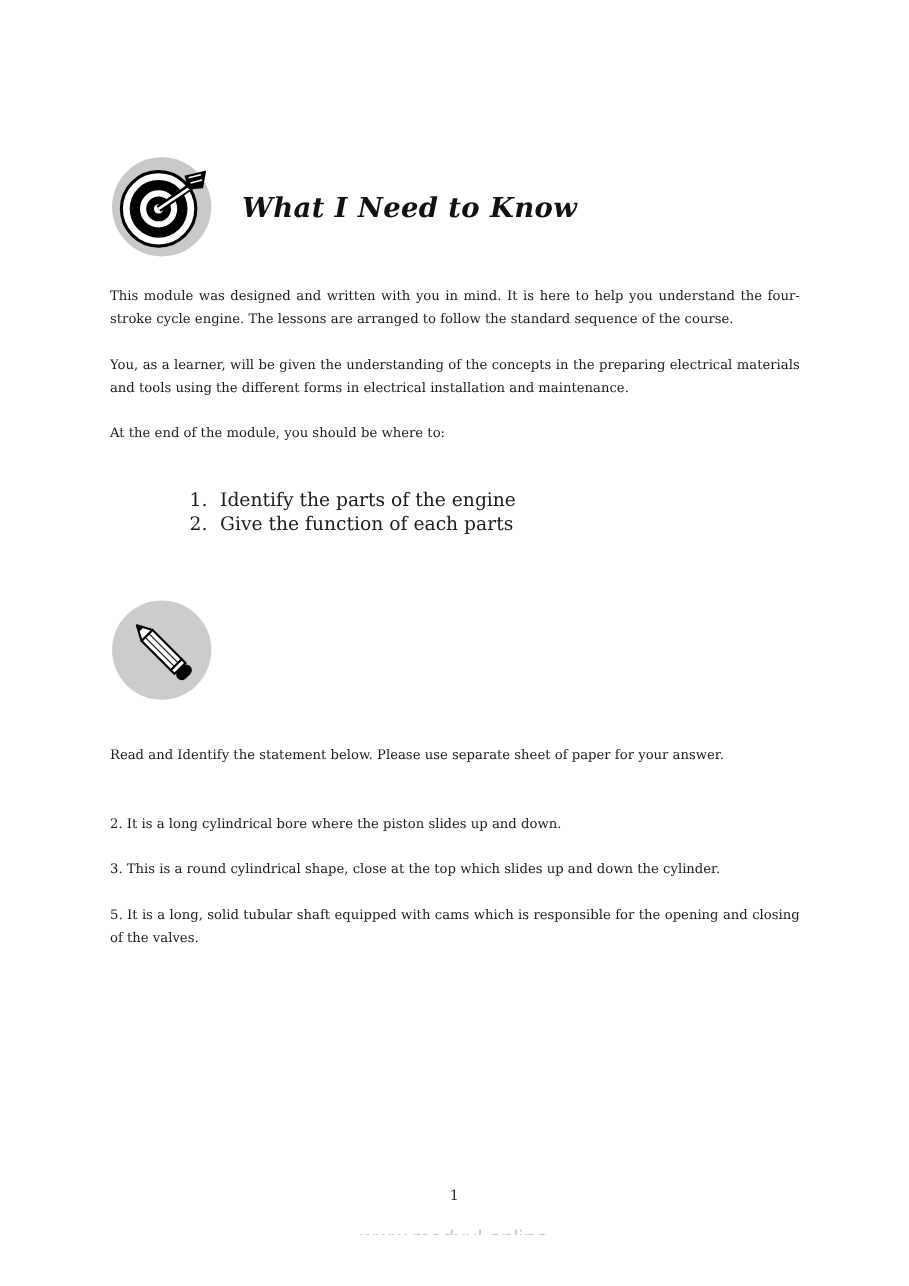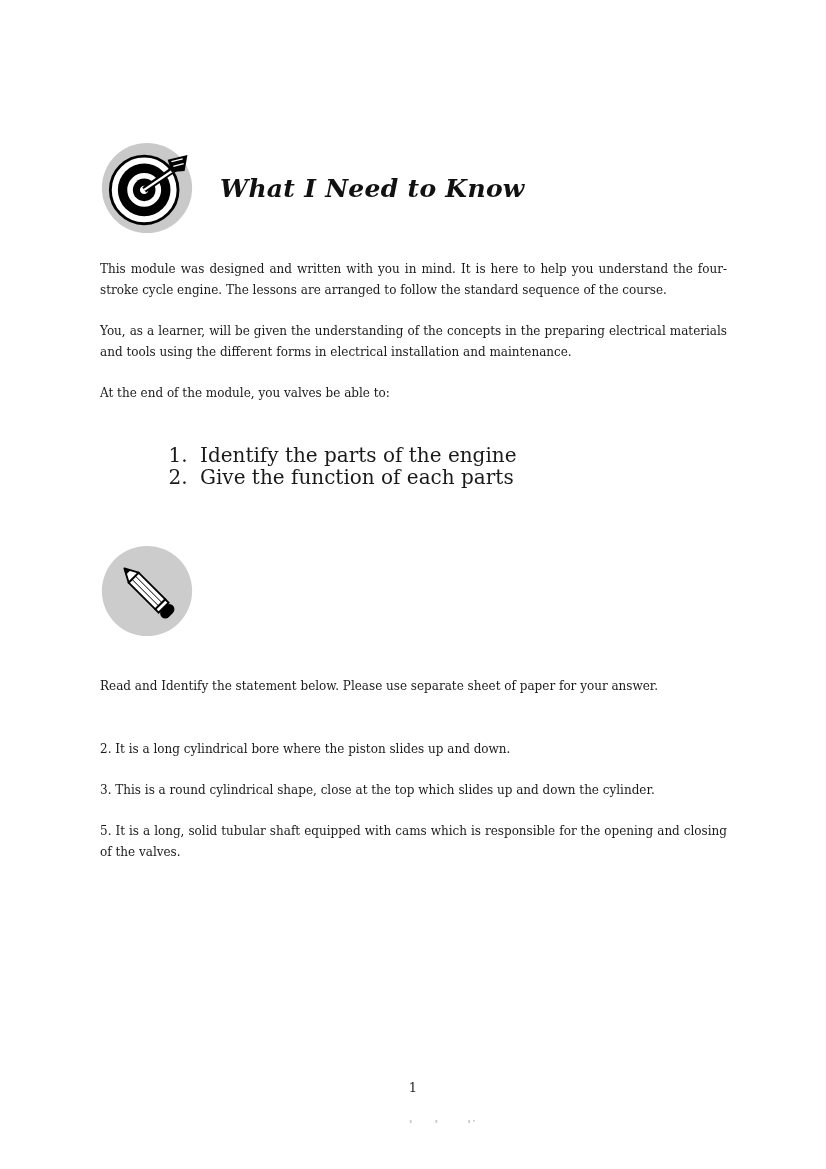--- a/index.html
+++ b/index.html
@@ -46,21 +46,21 @@
     margin-bottom: 20px;
   }
   p.no-justify {
     text-align: left;
     max-width: 614px;
   }
   .objectives {
     margin-top: 40px;
     margin-bottom: 0;
     margin-left: 70px;
-    font-size: 20px;
+    font-size: 17px;
     line-height: 22px;
     list-style-position: outside;
     padding-left: 24px;
   }
   .objectives li { padding-left: 6px; }
   .statement { margin-bottom: 12px; }
   .statements-block { margin-top: 42px; }
   .page-number {
     position: absolute;
     left: 0;
@@ -105,21 +105,21 @@
           <line x1="78" y1="27" x2="89" y2="24" stroke="#fff" stroke-width="1.5"></line>
         </svg>
       </div>
       <div class="section-title">What I Need to Know</div>
     </div>
 
     <p class="body-text">This module was designed and written with you in mind. It is here to help you understand the four-stroke cycle engine. The lessons are arranged to follow the standard sequence of the course.</p>
     <p class="body-text">You, as a learner, will be given the understanding of the concepts in the preparing electrical materials and tools using the different forms in electrical installation and maintenance.</p>
 
 
-    <p class="body-text no-justify">At the end of the module, you valves be able to:</p>
+    <p class="body-text no-justify">At the end of the module, you should be where to:</p>
 
     <ol class="objectives">
       <li>Identify the parts of the engine</li>
       <li>Give the function of each parts</li>
     </ol>
 
     <div class="section-header header-2">
       <div class="icon-wrap">
         <svg viewBox="0 0 100 100" width="94" height="94" aria-hidden="true">
           <circle cx="50" cy="50" r="48" fill="#cccccc"></circle>

